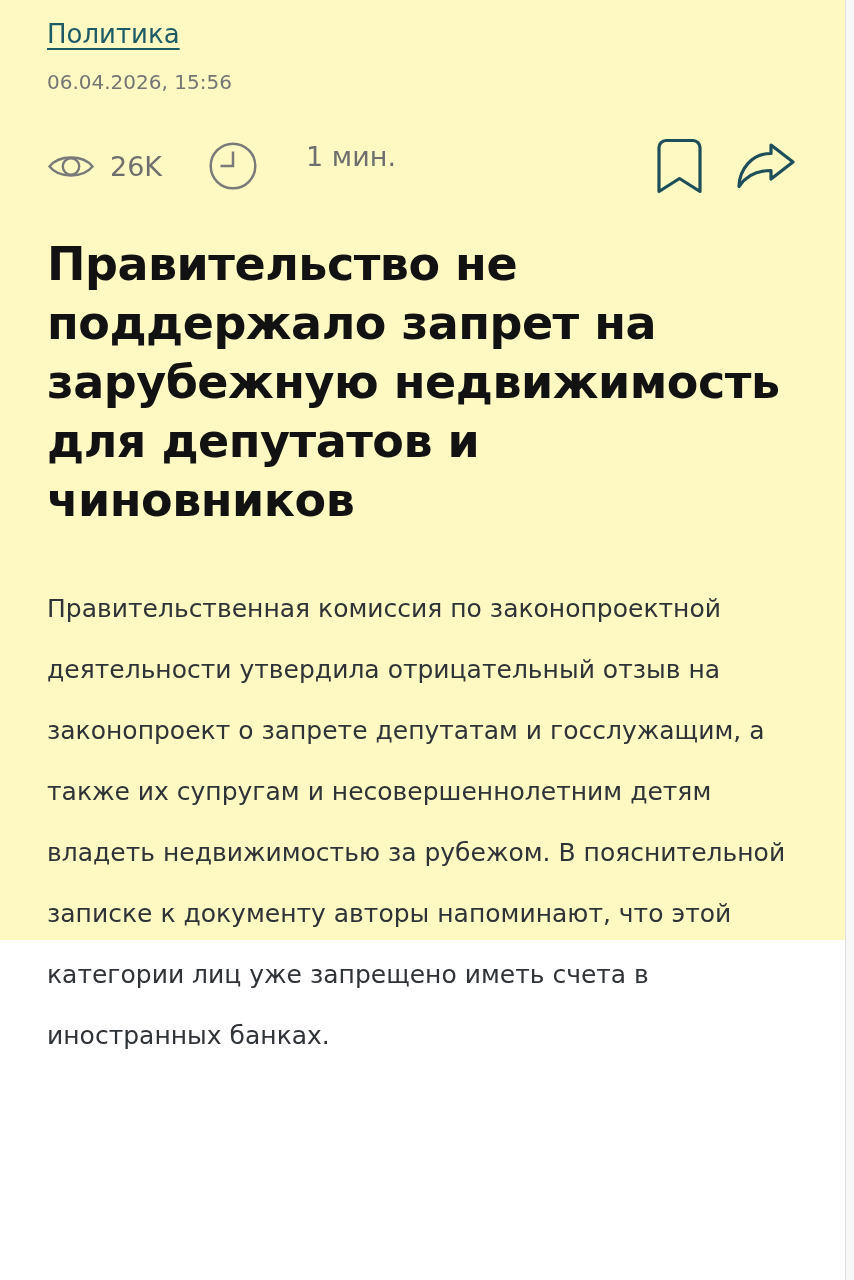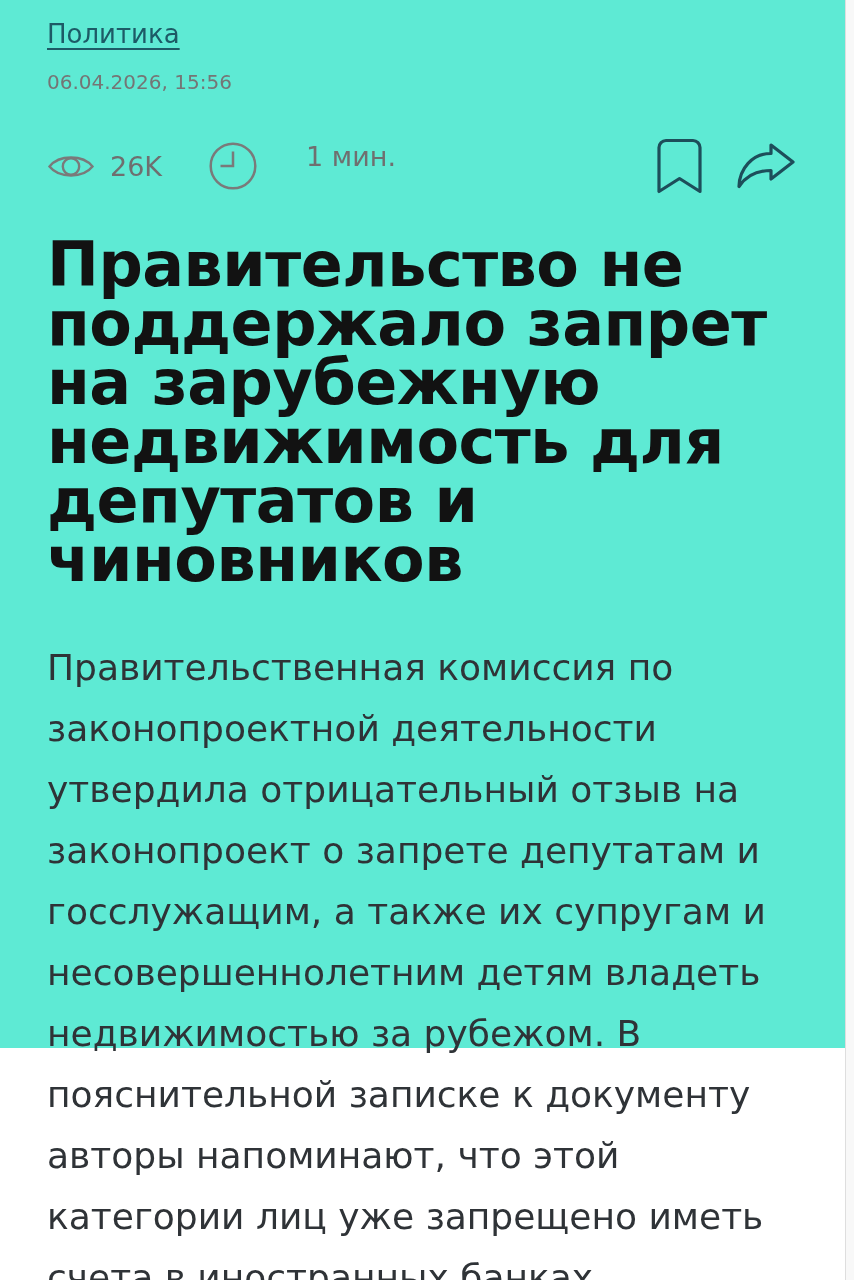--- a/index.html
+++ b/index.html
@@ -7,23 +7,23 @@
   body {
     width: 854px;
     height: 1280px;
     background: #ffffff;
     font-family: "DejaVu Sans", sans-serif;
     position: relative;
     overflow: hidden;
   }
   .page {
     width: 854px;
-    height: 1048px;
+    height: 940px;
     position: relative;
-    background: #5eead4;
+    background: #fef9c3;
   }
   .content {
     padding: 18px 48px 0 47px;
     width: 845px;
   }
   .category-link {
     display: inline-block;
     font-size: 26px;
     line-height: 32px;
     color: #1d5a66;
@@ -61,30 +61,30 @@
     padding: 0;
     cursor: pointer;
     display: flex;
     align-items: center;
     justify-content: center;
   }
   .icon-button + .icon-button { margin-left: 32px; }
   .headline {
     margin-top: 40px;
     max-width: 740px;
-    font-size: 62px;
+    font-size: 46px;
     line-height: 59px;
     font-weight: 700;
     letter-spacing: -0.5px;
     color: #121212;
   }
   .body-text {
     margin-top: 48px;
     max-width: 766px;
-    font-size: 36px;
+    font-size: 25px;
     line-height: 61px;
     font-weight: 400;
     color: #2f3337;
   }
   .scroll-track {
     position: absolute;
     top: 0;
     right: 0;
     width: 9px;
     height: 1280px;

